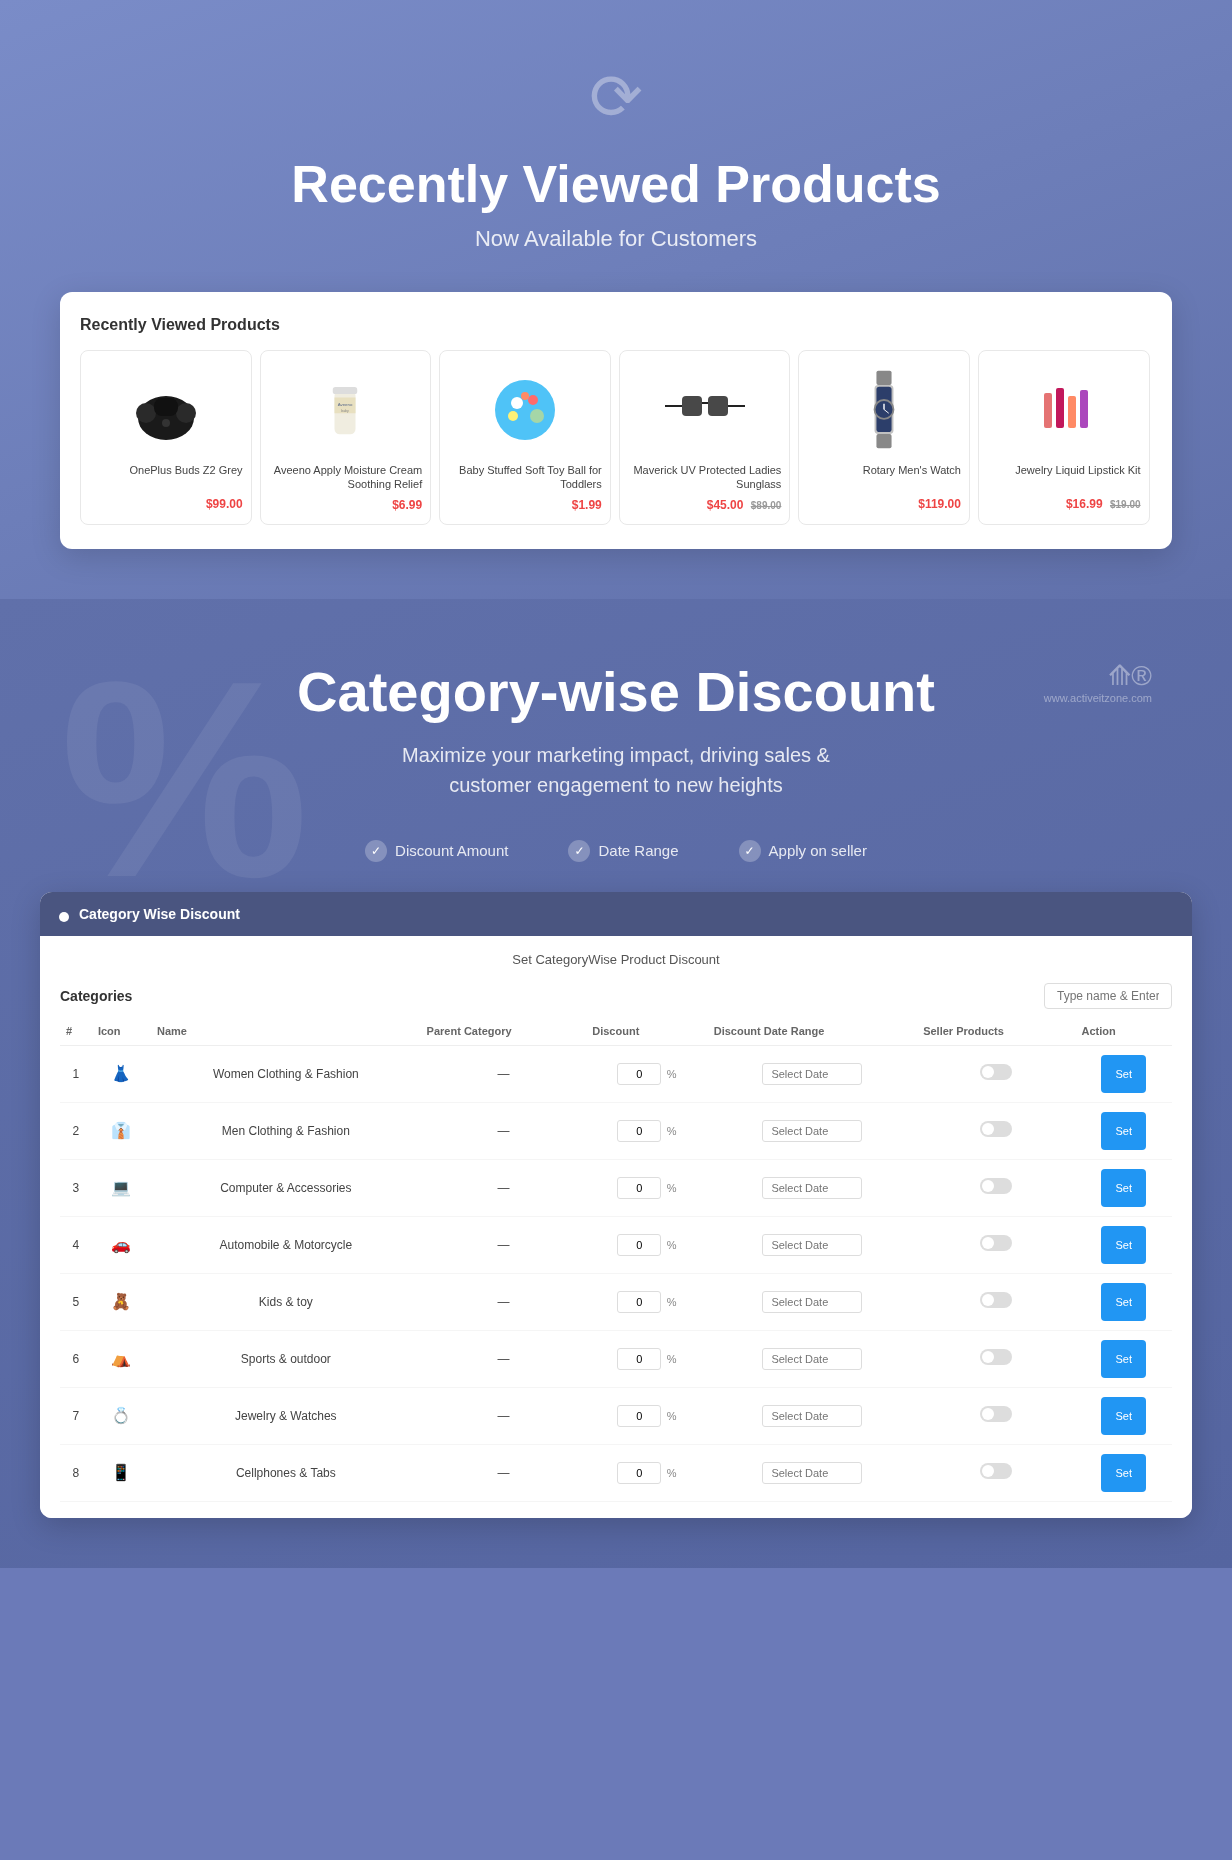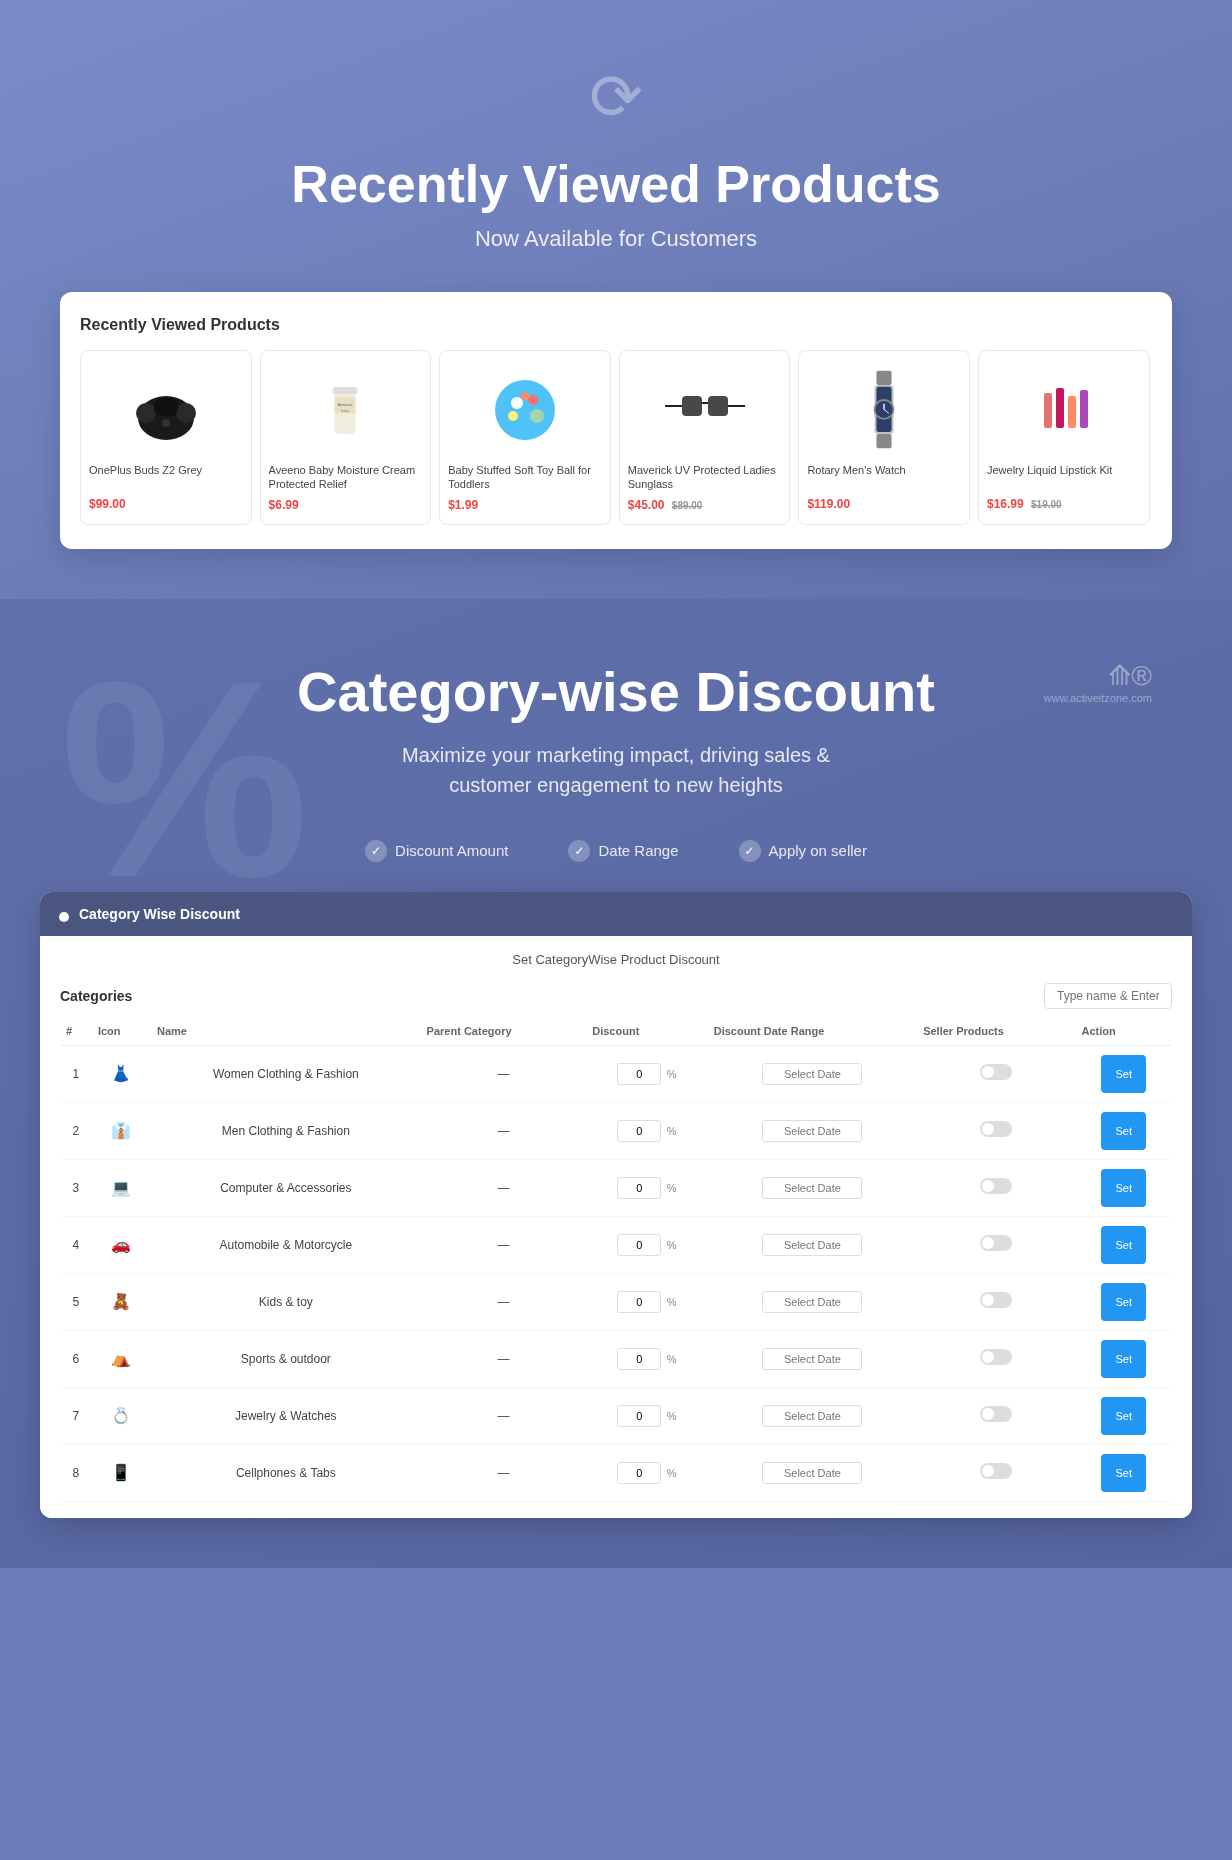--- a/index.html
+++ b/index.html
@@ -47,21 +47,21 @@
     .products-row {
       display: flex;
       gap: 8px;
       overflow: hidden;
     }
     .product-card {
       flex: 0 0 calc(16.66% - 7px);
       border: 1px solid #e8e8e8;
       border-radius: 8px;
       padding: 12px 8px;
-      text-align: left;
+      text-align: right;
     }
     .product-card .img-placeholder {
       width: 100%;
       height: 90px;
       display: flex;
       align-items: center;
       justify-content: center;
       margin-bottom: 10px;
     }
     .product-card .img-placeholder svg {
@@ -257,21 +257,20 @@
       font-size: 11px;
       margin-left: 2px;
     }
     .date-select {
       border: 1px solid #ddd;
       border-radius: 3px;
       padding: 4px 8px;
       font-size: 11px;
       color: #aaa;
       width: 100px;
-      text-align: center;
     }
     .toggle {
       width: 32px;
       height: 16px;
       background: #ddd;
       border-radius: 8px;
       position: relative;
       display: inline-block;
     }
     .toggle::after {
@@ -325,21 +324,21 @@
       <div class="product-card">
         <div class="img-placeholder">
           <svg viewBox="0 0 80 80" width="70" height="80">
             <rect x="28" y="20" width="24" height="50" rx="6" fill="#f0ede0"></rect>
             <rect x="26" y="16" width="28" height="8" rx="3" fill="#ddd"></rect>
             <rect x="28" y="28" width="24" height="18" fill="#e8e0c0"></rect>
             <text x="40" y="38" text-anchor="middle" font-size="5" fill="#5a6a8a">Aveeno</text>
             <text x="40" y="44" text-anchor="middle" font-size="4" fill="#888">baby</text>
           </svg>
         </div>
-        <div class="prod-name">Aveeno Baby Moisture Cream Protected Relief</div>
+        <div class="prod-name">Aveeno Apply Moisture Cream Soothing Relief</div>
         <div class="prod-price">
           <span>$6.99</span>
         </div>
       </div>
 
       <div class="product-card">
         <div class="img-placeholder">
           <svg viewBox="0 0 80 80" width="80" height="80">
             <circle cx="40" cy="42" r="30" fill="#4fc3f7"></circle>
             <circle cx="32" cy="35" r="6" fill="white"></circle>

